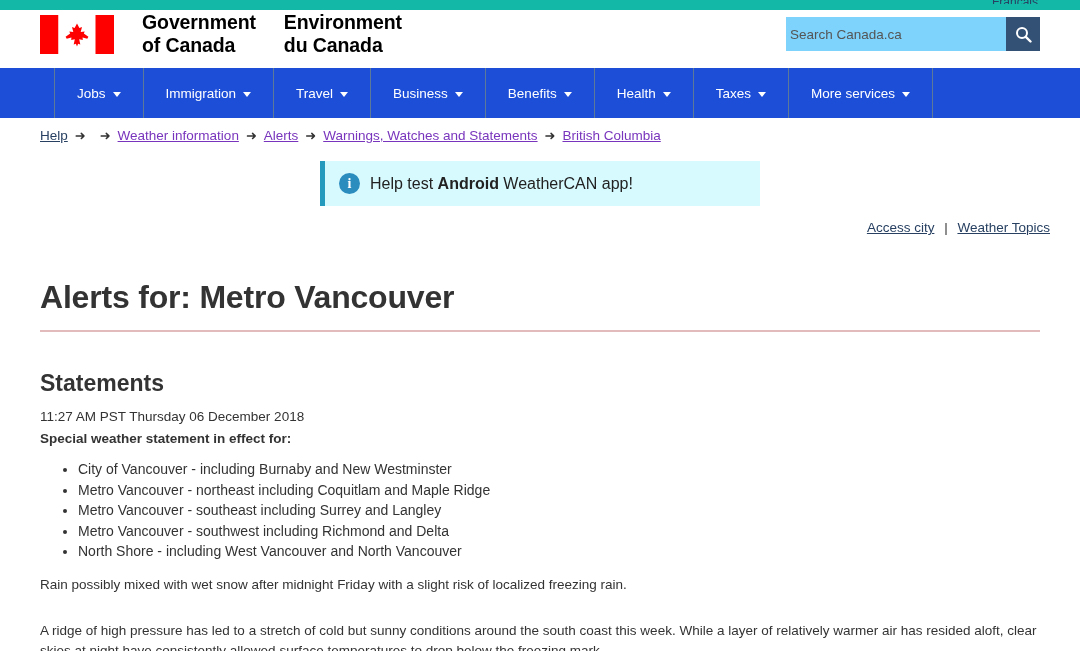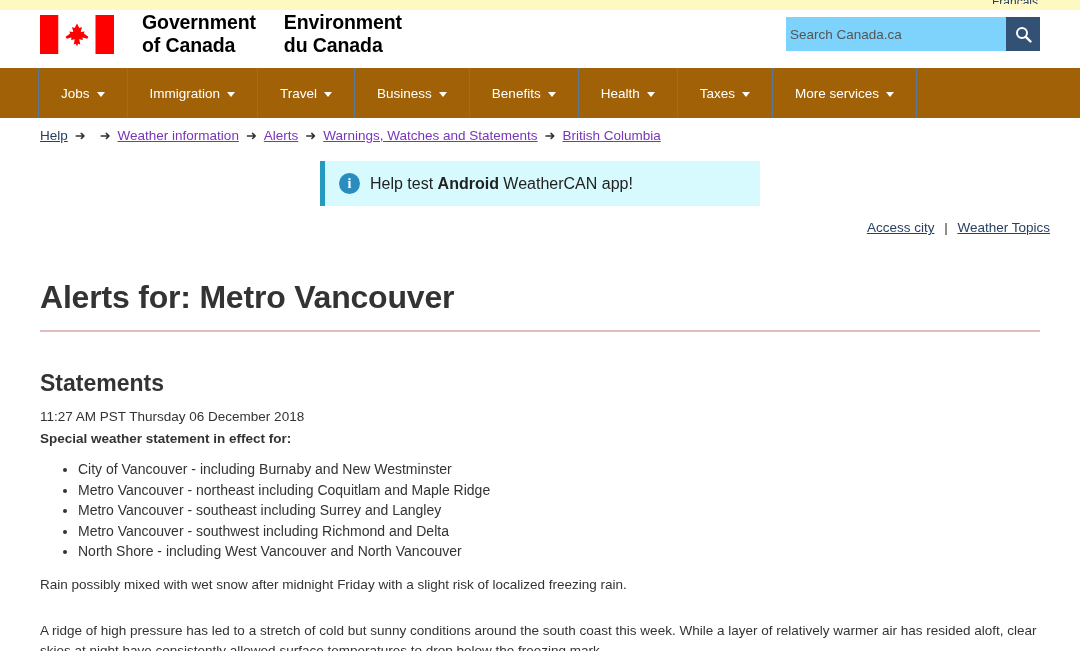--- a/index.html
+++ b/index.html
@@ -11,21 +11,21 @@
     height: 651px;
     overflow: hidden;
     background: #ffffff;
     font-family: "Liberation Sans", sans-serif;
     color: #333333;
   }
 
   
   .lang-strip {
     height: 10px;
-    background: #fef9c3;
+    background: #14b8a6;
     position: relative;
   }
   .lang-link {
     position: absolute;
     right: 42px;
     top: -4px;
     font-size: 12px;
     color: #284162;
     text-decoration: underline;
     line-height: 12px;
@@ -89,25 +89,25 @@
     border: none;
     display: flex;
     align-items: center;
     justify-content: center;
     cursor: pointer;
     padding: 0;
   }
 
   
   .main-nav {
-    background: #a16207;
+    background: #1d4ed8;
     display: flex;
     height: 50px;
     align-items: stretch;
-    padding-left: 38px;
+    padding-left: 54px;
   }
   .nav-item {
     display: flex;
     align-items: center;
     justify-content: center;
     color: #ffffff;
     font-size: 13.5px;
     padding: 0 22px;
     border-left: 1px solid #5d7999;
     cursor: pointer;

